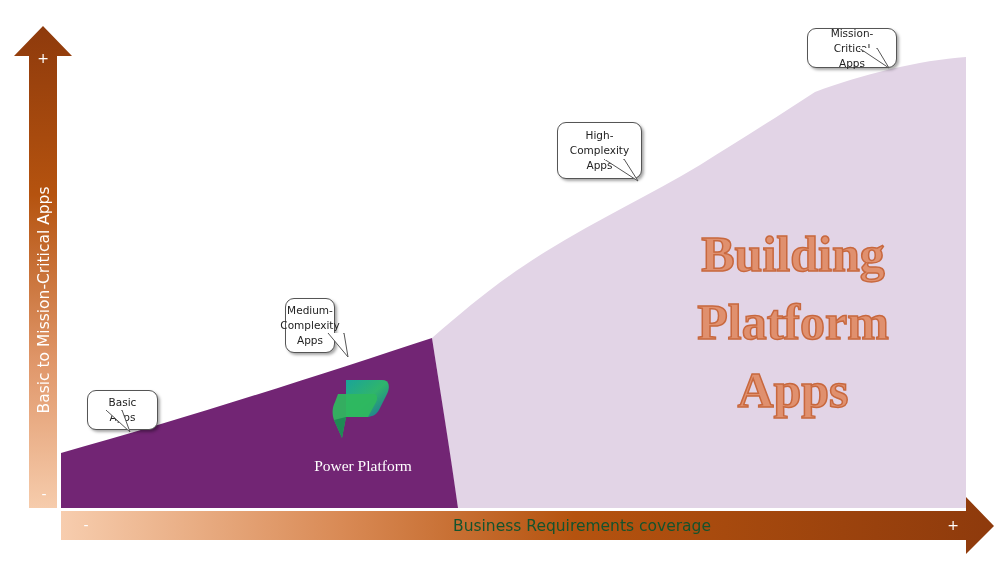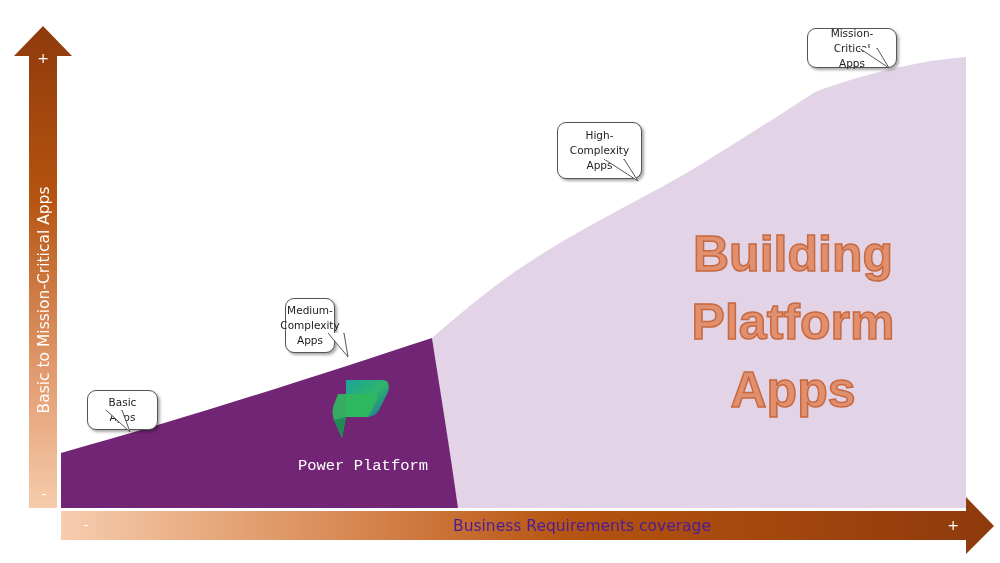--- a/index.html
+++ b/index.html
@@ -13,29 +13,29 @@
       color: #222; text-align: center; box-sizing: border-box;
       display: flex; align-items: center; justify-content: center; padding: 2px 12px; margin-top: 16px;
     }
     .callout span { display: block; }
     .axis-label-y {
       position: absolute; left: 44px; top: 300px; transform: translate(-50%, -50%) rotate(-90deg);
       white-space: nowrap; color: #fff; font-size: 15.5px; font-family: "DejaVu Sans", sans-serif;
     }
     .axis-label-x {
       position: absolute; left: 582px; top: 526px; transform: translate(-50%, -50%);
-      white-space: nowrap; color: #4c1d95; font-size: 15.5px; font-family: "DejaVu Sans", sans-serif;
+      white-space: nowrap; color: #14532d; font-size: 15.5px; font-family: "DejaVu Sans", sans-serif;
     }
     .sign { position: absolute; color: #fff; font-size: 14px; font-family: "DejaVu Sans", sans-serif;
             transform: translate(-50%, -50%); }
     .pp-label { position: absolute; left: 363px; top: 466px; transform: translate(-50%, -50%);
-                color: #fff; font-size: 15.5px; font-family: Liberation Mono, monospace; white-space: nowrap; }
+                color: #fff; font-size: 15.5px; font-family: Liberation Serif, serif; white-space: nowrap; }
     .big-title {
       position: absolute; left: 793px; top: 322px; transform: translate(-50%, -50%);
-      text-align: center; font-family: Liberation Sans, sans-serif; font-weight: bold;
+      text-align: center; font-family: Liberation Serif, serif; font-weight: bold;
       font-size: 50px; line-height: 68px; color: #e0906e;
       -webkit-text-stroke: 1.5px #c8683e; white-space: nowrap;
     }
     .big-title span { display: block; }
   </style>
 </head>
 <body>
 
 <svg class="main" width="1000" height="563" viewBox="0 0 1000 563">
   <defs>

